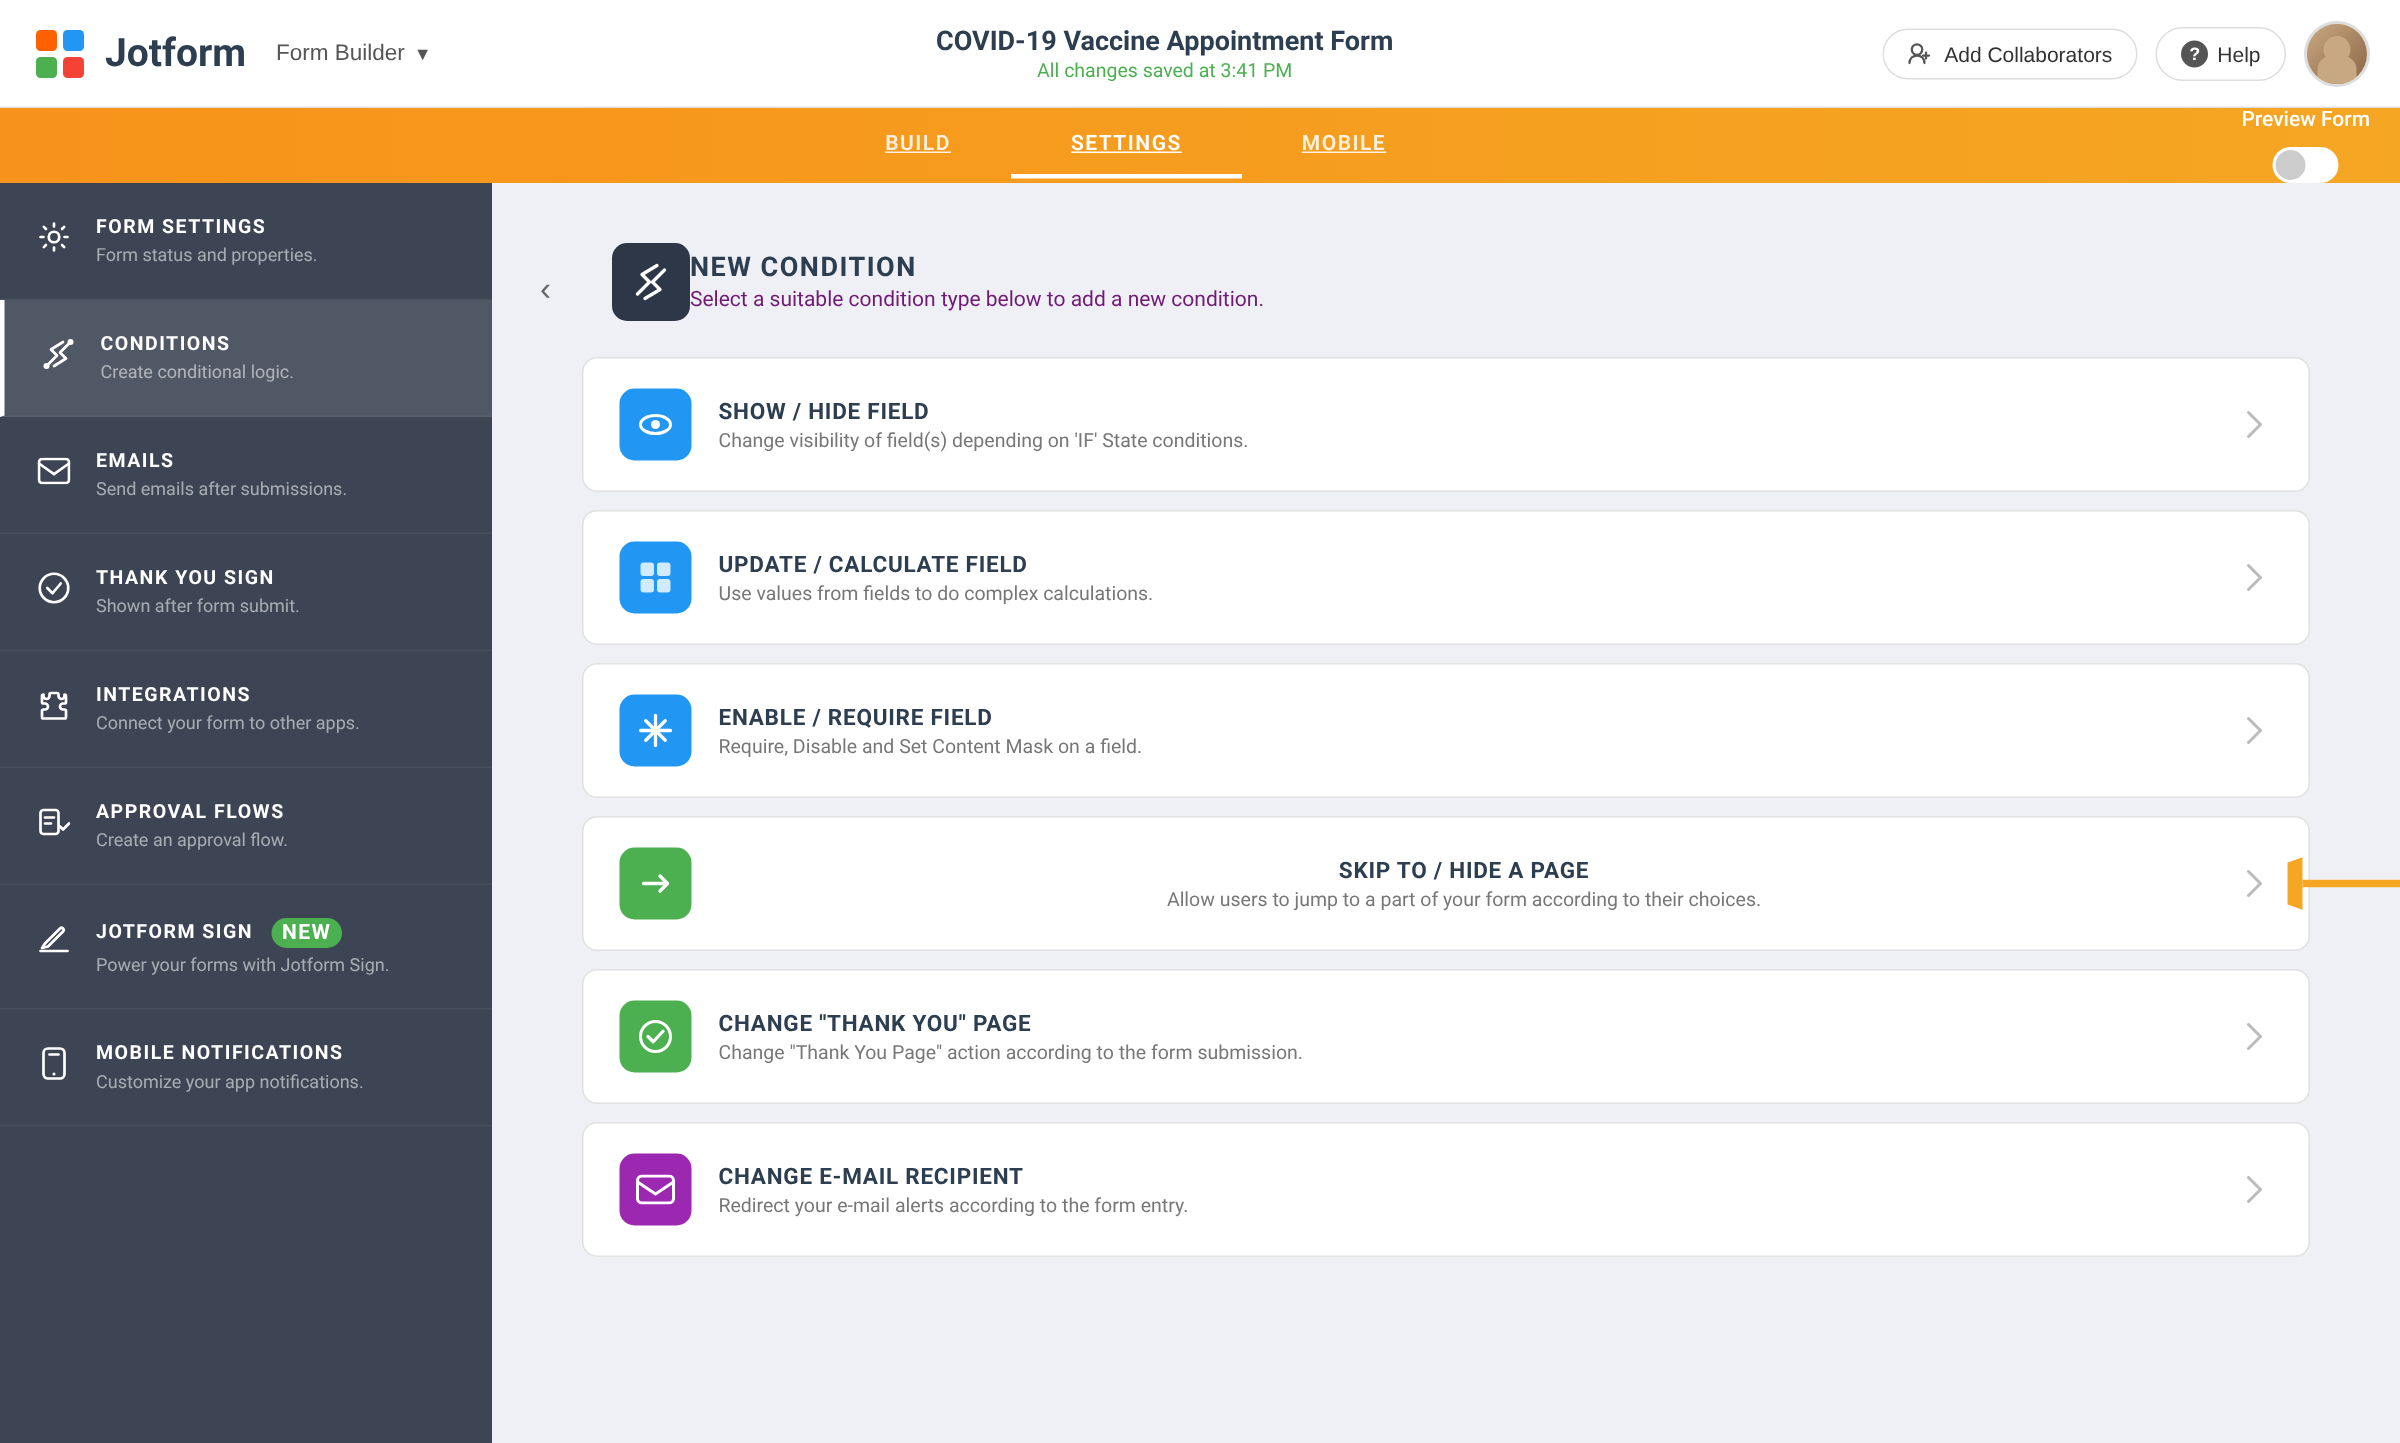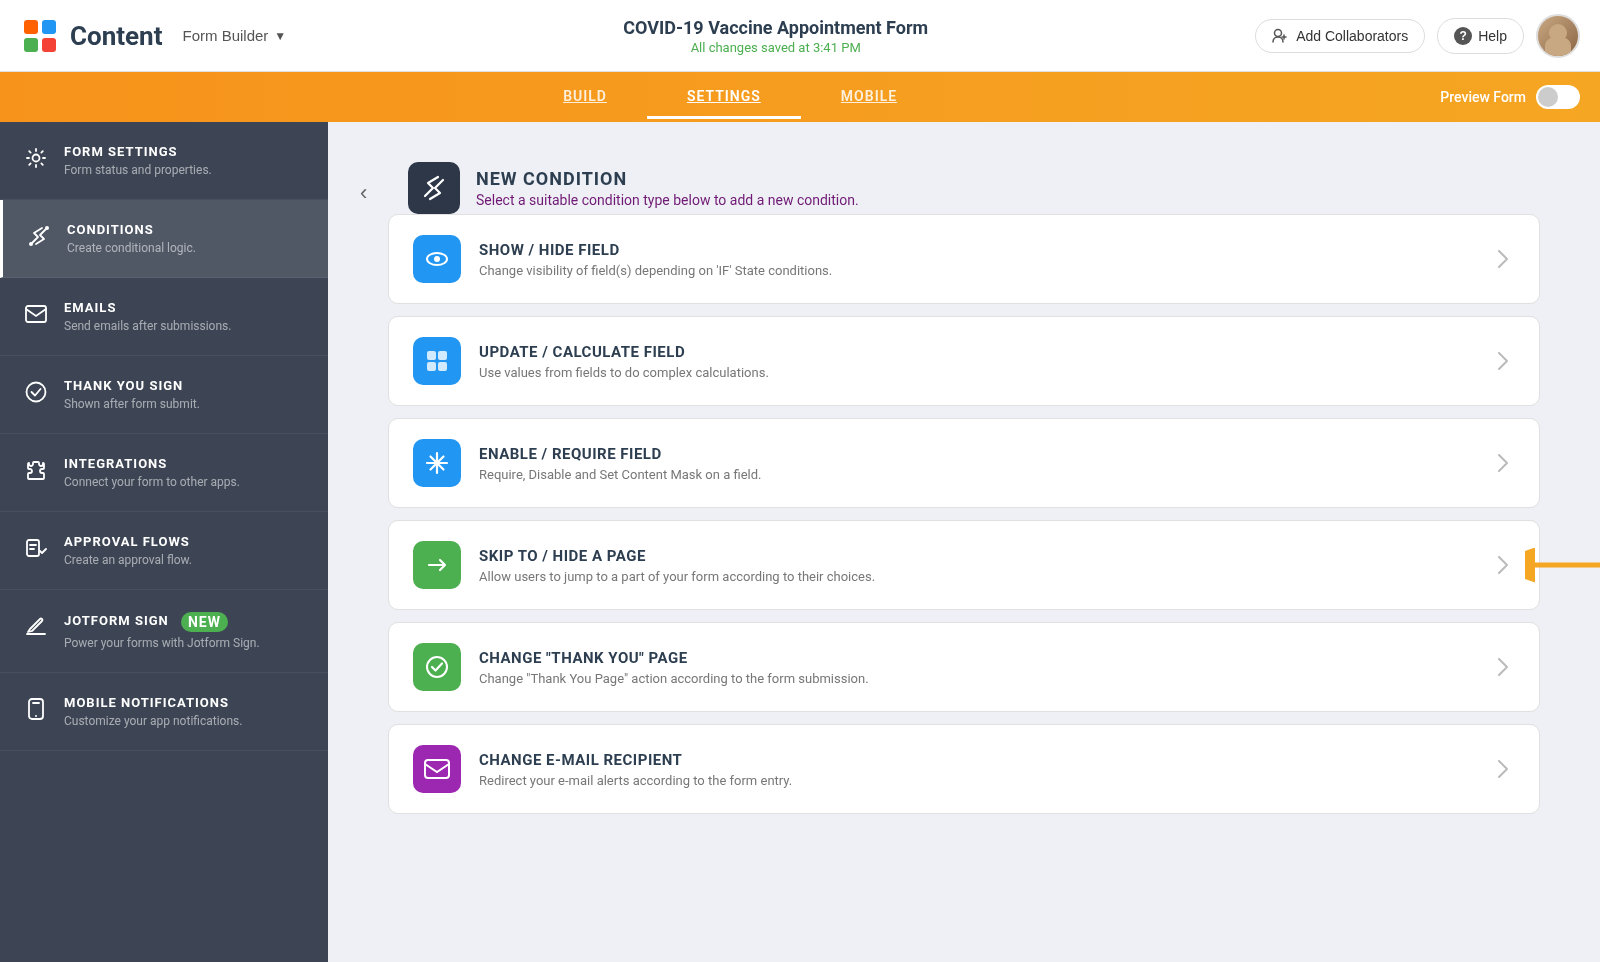--- a/index.html
+++ b/index.html
@@ -137,20 +137,21 @@
     }
     .nav-tab.active {
       color: #fff;
       border-bottom: 3px solid #fff;
     }
     .preview-form-area {
       display: flex;
       align-items: center;
       gap: 10px;
       margin-left: auto;
+      flex-direction: column;
     }
     .preview-label {
       color: #fff;
       font-size: 14px;
       font-weight: 500;
     }
     .toggle-switch {
       width: 44px;
       height: 24px;
       background: #fff;
@@ -243,21 +244,21 @@
       font-size: 22px;
       color: #666;
       cursor: pointer;
       padding: 8px;
     }
 
     
     .new-condition-header {
       display: flex;
       align-items: center;
-      gap: 16px;
+      margin-bottom: 24px;
       margin-left: 20px;
     }
     .new-condition-icon {
       width: 52px;
       height: 52px;
       background: #2d3748;
       border-radius: 10px;
       display: flex;
       align-items: center;
       justify-content: center;
@@ -342,21 +343,21 @@
 
         <rect x="4" y="4" width="14" height="14" rx="3" fill="#FF6100"></rect>
 
         <rect x="22" y="4" width="14" height="14" rx="3" fill="#2196F3"></rect>
 
         <rect x="4" y="22" width="14" height="14" rx="3" fill="#4CAF50"></rect>
 
         <rect x="22" y="22" width="14" height="14" rx="3" fill="#F44336"></rect>
       </svg>
     </div>
-    <span class="logo-text">Content</span>
+    <span class="logo-text">Jotform</span>
     <button class="form-builder-btn">
       <span>Form Builder</span>
       <span style="font-size:12px;">▼</span>
     </button>
   </div>
 
   <div class="header-center">
     <div class="form-title">COVID-19 Vaccine Appointment Form</div>
     <div class="save-status">All changes saved at 3:41 PM</div>
   </div>
@@ -579,21 +580,21 @@
           <div class="card-title">ENABLE / REQUIRE FIELD</div>
           <div class="card-desc">Require, Disable and Set Content Mask on a field.</div>
         </div>
         <div class="card-arrow">
           <svg width="10" height="18" viewBox="0 0 10 18" fill="none">
               <path d="M1 1l8 8-8 8" stroke="#bbb" stroke-width="2" stroke-linecap="round" stroke-linejoin="round"></path>
             </svg>
         </div>
       </div>
 
-      <div style="position:relative;">
+      <div style="position:relative;text-align:center;">
         <div class="condition-card highlighted">
           <div class="card-icon green">
             <svg width="26" height="26" viewBox="0 0 26 26" fill="none">
               <path d="M5 13h16M16 8l5 5-5 5" stroke="white" stroke-width="2.2" stroke-linecap="round" stroke-linejoin="round"></path>
             </svg>
           </div>
           <div class="card-text">
             <div class="card-title">SKIP TO / HIDE A PAGE</div>
             <div class="card-desc">Allow users to jump to a part of your form according to their choices.</div>
           </div>

